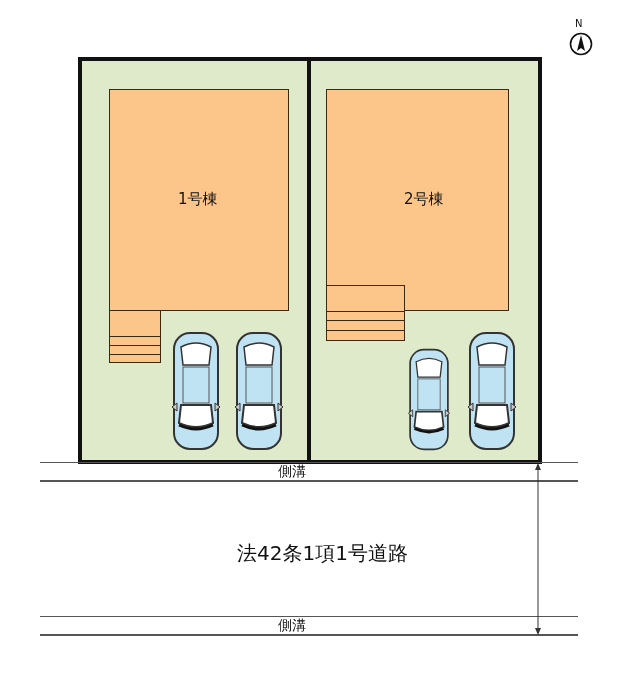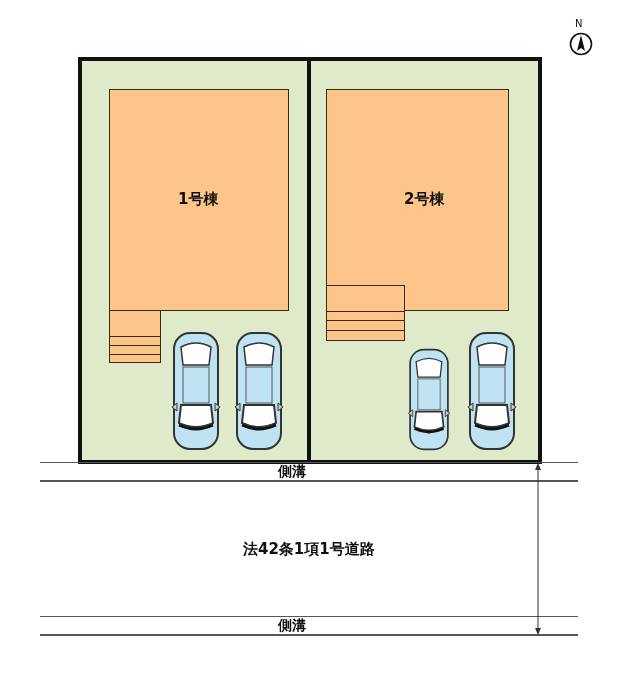--- a/index.html
+++ b/index.html
@@ -1,20 +1,20 @@
 <!DOCTYPE html>
 <html><head>
 <meta charset="utf-8">
 <style>
   html,body{margin:0;padding:0;background:#ffffff;}
   body{width:620px;height:681px;position:relative;overflow:hidden;font-family:"DejaVu Sans","Liberation Sans",sans-serif;}
   .abs{position:absolute;}
   .lot{background:#dfeacb;border:4px solid #111;box-sizing:border-box;}
   .bldg{background:#fcc58a;border:1px solid #3a2a10;box-sizing:border-box;}
-  .label{font-size:15px;color:#111;font-weight:bold;}
+  .label{font-size:15px;color:#111;font-weight:normal;}
   .hline{height:0;border-top:1px solid #555;}
   .hline.thick{border-top:2px solid #555;}
   .step{background:#fcc58a;border:1px solid #3a2a10;box-sizing:border-box;}
   .car svg{display:block;}
 </style>
 </head>
 <body>
 
 <div class="abs" style="left:566px;top:18px;width:30px;height:42px;">
   <div class="abs" style="left:9px;top:0;font-size:10px;color:#111;">N</div>
@@ -86,21 +86,21 @@
     <path d="M8 94 Q25 102 42 94" fill="none" stroke="#111" stroke-width="3"></path>
     <polygon points="1,76 6,72 6,80" fill="#ccc" stroke="#333" stroke-width="1"></polygon>
     <polygon points="49,76 44,72 44,80" fill="#ccc" stroke="#333" stroke-width="1"></polygon>
   </svg>
 </div>
 
 <div class="abs hline" style="left:40px;top:462px;width:538px;"></div>
 <div class="abs label" style="left:278px;top:463px;font-size:14px;">側溝</div>
 <div class="abs hline thick" style="left:40px;top:480px;width:538px;"></div>
 
-<div class="abs label" style="left:243px;top:540px;font-size:15px;">法42条1項1号道路</div>
+<div class="abs label" style="left:237px;top:540px;font-size:20px;">法42条1項1号道路</div>
 
 <div class="abs hline" style="left:40px;top:616px;width:538px;"></div>
 <div class="abs label" style="left:278px;top:617px;font-size:14px;">側溝</div>
 <div class="abs hline thick" style="left:40px;top:634px;width:538px;"></div>
 
 <svg class="abs" style="left:532px;top:462px;" width="12" height="174" viewBox="0 0 12 174">
   <line x1="6" y1="4" x2="6" y2="170" stroke="#333" stroke-width="1"></line>
   <polygon points="6,1 3,8 9,8" fill="#333"></polygon>
   <polygon points="6,173 3,166 9,166" fill="#333"></polygon>
 </svg>

